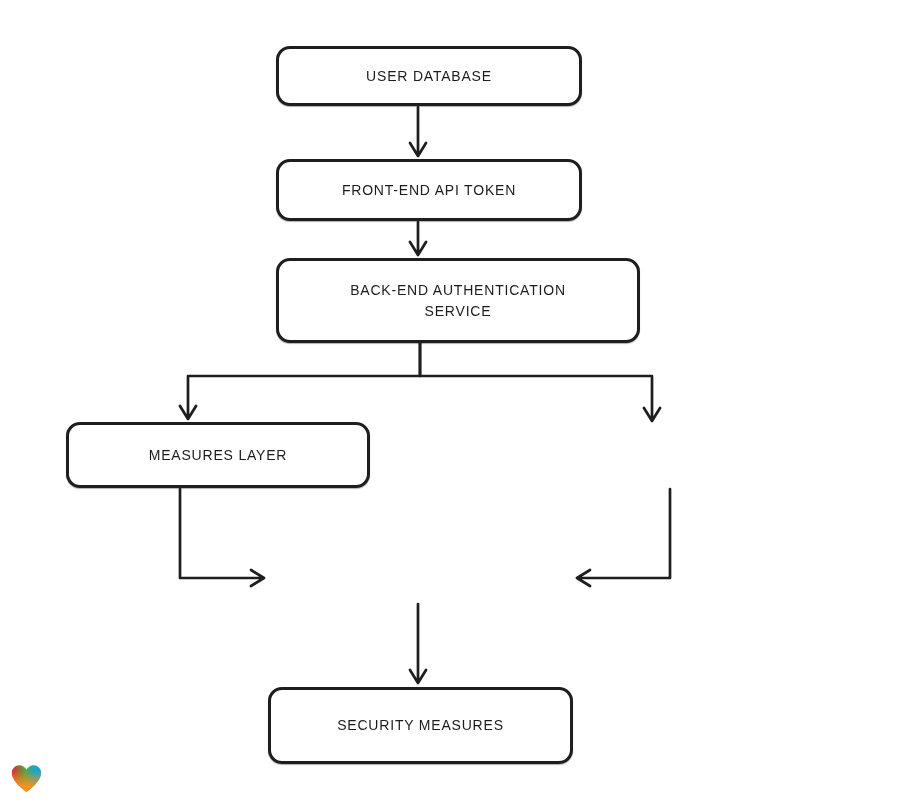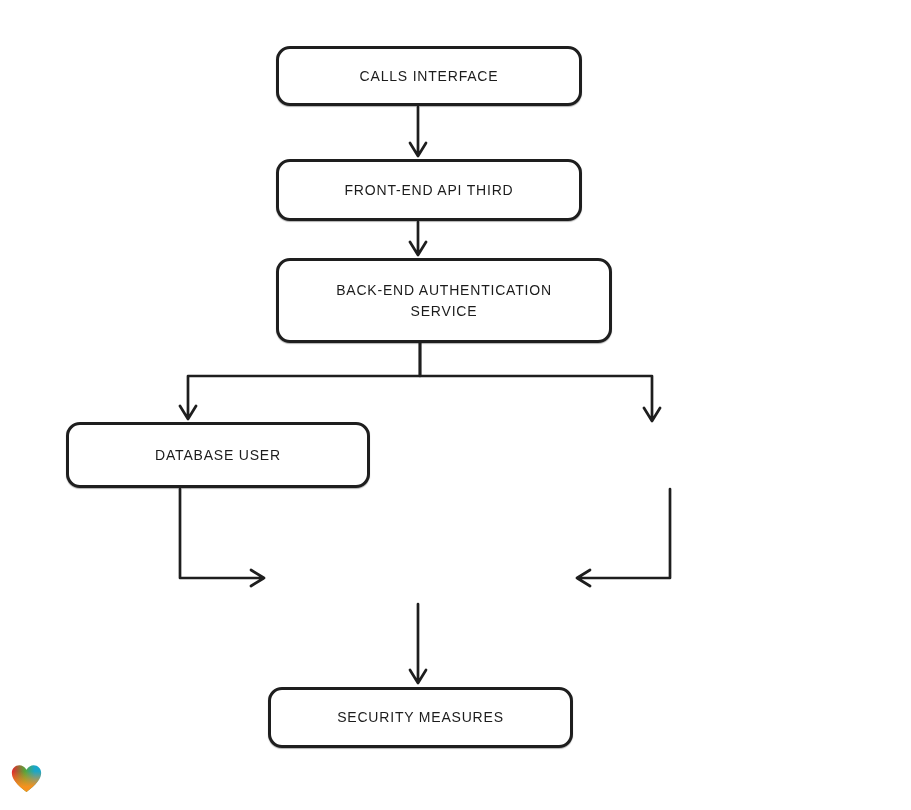--- a/index.html
+++ b/index.html
@@ -66,39 +66,39 @@
     <path d="M418 107 L418 156 M410 143 L418 156 L426 143"></path>
     <path d="M418 222 L418 255 M410 242 L418 255 L426 242"></path>
     <path d="M420 343 L420 376 L188 376 L188 419 M180 406 L188 419 L196 406"></path>
     <path d="M420 343 L420 376 L652 376 L652 421 M644 408 L652 421 L660 408"></path>
     <path d="M180 489 L180 578 L264 578 M251 570 L264 578 L251 586"></path>
     <path d="M670 489 L670 578 L577 578 M590 570 L577 578 L590 586"></path>
     <path d="M418 604 L418 683 M410 670 L418 683 L426 670"></path>
   </svg>
 
   <div class="node" style="left:276px; top:46px; width:306px; height:60px">
-    <span class="node-label">CALLS INTERFACE</span>
+    <span class="node-label">USER DATABASE</span>
   </div>
 
   <div class="node" style="left:276px; top:159px; width:306px; height:62px">
-    <span class="node-label">FRONT-END API THIRD</span>
+    <span class="node-label">FRONT-END API TOKEN</span>
   </div>
 
-  <div class="node" style="left:276px; top:258px; width:336px; height:85px">
+  <div class="node" style="left:276px; top:258px; width:364px; height:85px">
     <span class="node-label">BACK-END AUTHENTICATION
 SERVICE</span>
   </div>
 
   <div class="node" style="left:66px; top:422px; width:304px; height:66px">
-    <span class="node-label">DATABASE USER</span>
+    <span class="node-label">MEASURES LAYER</span>
   </div>
 
 
 
-  <div class="node" style="left:268px; top:687px; width:305px; height:61px">
+  <div class="node" style="left:268px; top:687px; width:305px; height:77px">
     <span class="node-label">SECURITY MEASURES</span>
   </div>
 
   <svg class="watermark" viewBox="0 0 24 24" xmlns="http://www.w3.org/2000/svg">
     <defs>
       <linearGradient id="heart-h" x1="0" y1="0" x2="1" y2="0">
         <stop offset="0" stop-color="#e8262c"></stop>
         <stop offset="0.45" stop-color="#55a63a"></stop>
         <stop offset="0.78" stop-color="#1aa6c9"></stop>
         <stop offset="1" stop-color="#1aa6c9"></stop>

